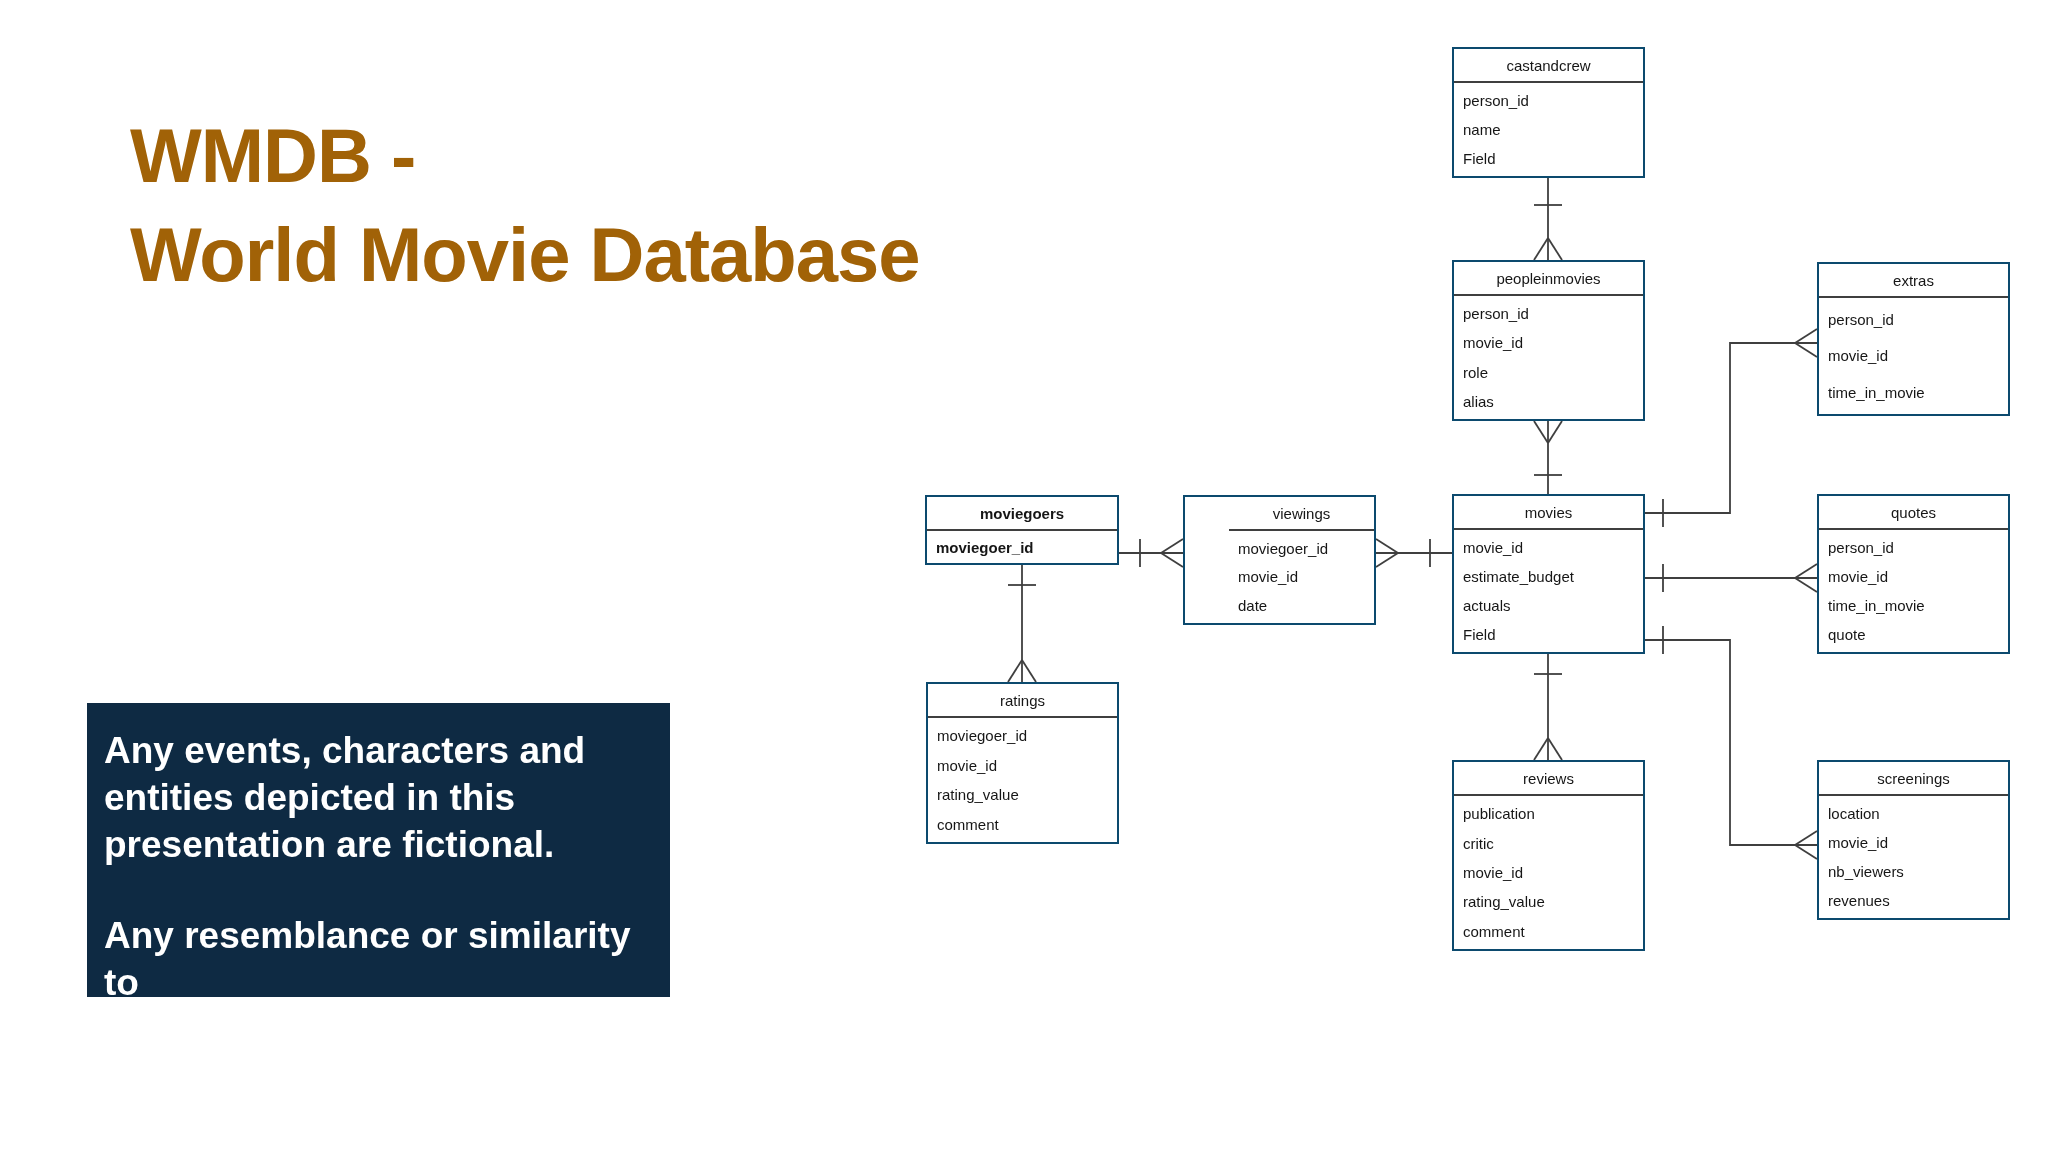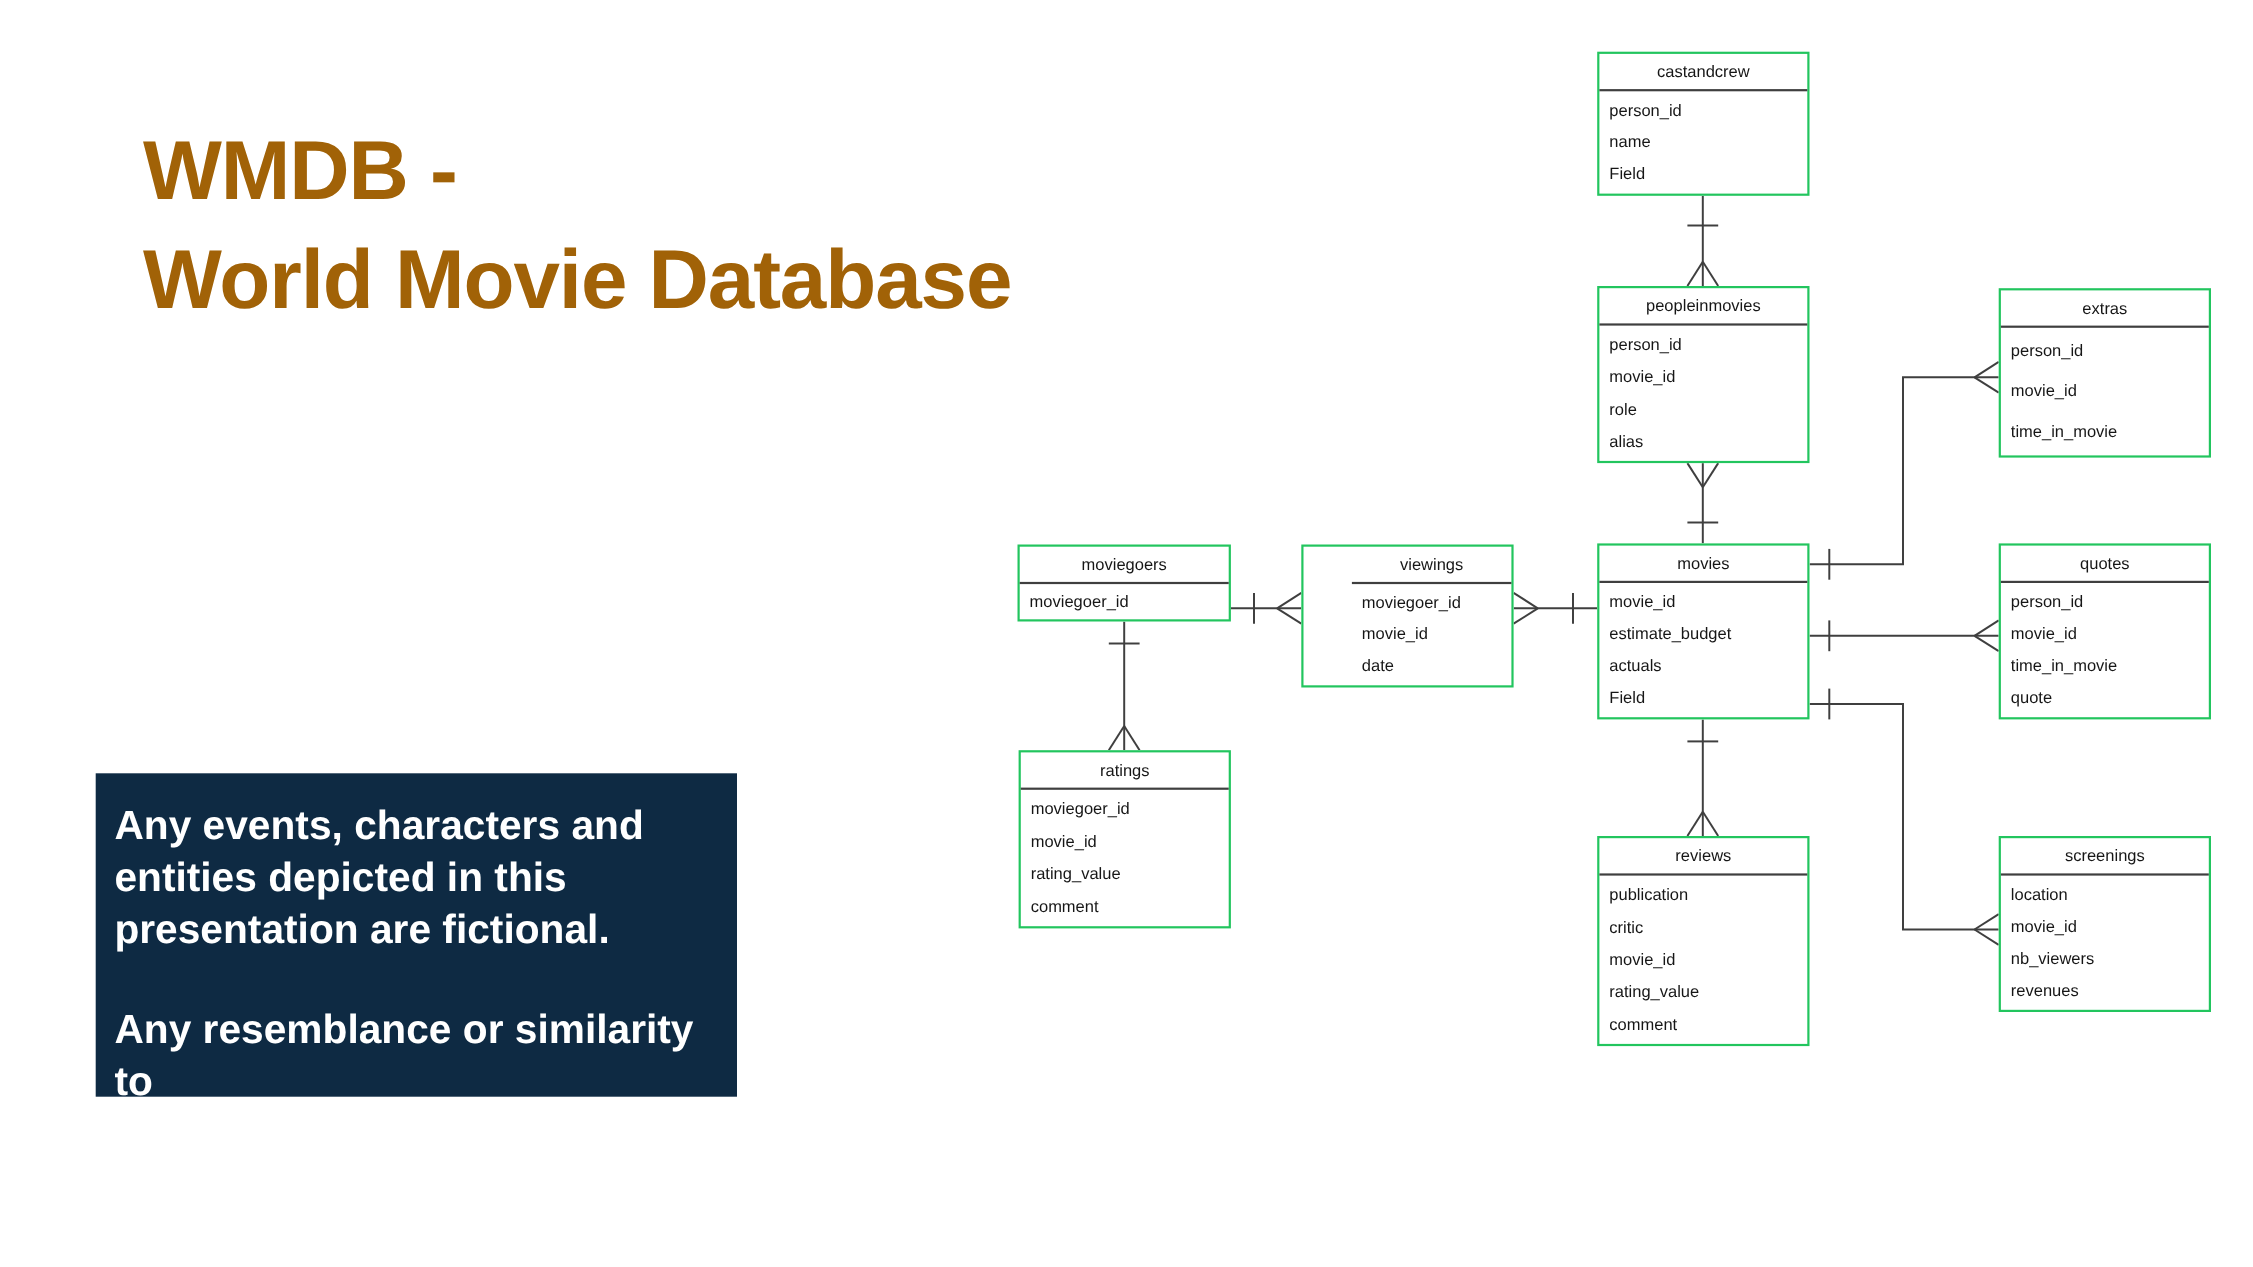--- a/index.html
+++ b/index.html
@@ -10,21 +10,21 @@
 
   
   .disclaimer{position:absolute;left:87px;top:703px;width:583px;height:294px;background:#0e2a43;color:#ffffff;
     font-weight:bold;font-size:37px;line-height:47px;padding:24px 14px 12px 17px;box-sizing:border-box;}
   .disclaimer p{margin:0;white-space:pre-line;}
   .disclaimer p + p{margin-top:44px;}
 
   
   #er-layer{position:absolute;left:0;top:0;width:2048px;height:1152px;}
   #er-svg{position:absolute;left:0;top:0;pointer-events:none;}
-  .entity{position:absolute;background:#ffffff;border:2px solid #22c55e;box-sizing:border-box;display:flex;flex-direction:column;color:#161616;}
+  .entity{position:absolute;background:#ffffff;border:2px solid #0c4a6e;box-sizing:border-box;display:flex;flex-direction:column;color:#161616;}
   .entity-title{flex:0 0 32px;border-bottom:2px solid #3f3f3f;display:flex;align-items:center;justify-content:center;font-size:15px;}
   .entity-fields{flex:1 1 auto;display:flex;flex-direction:column;justify-content:space-around;padding:3px 0;}
   .entity-field{padding-left:9px;font-size:15px;}
 
   
   .footer{position:absolute;left:0;top:1044px;width:2048px;height:108px;background-color:#0c2133;border-top:1px solid #93a0a6;overflow:hidden;box-sizing:border-box;
     background-image:
       radial-gradient(circle 7px at 7px 7px, #16334c 6.5px, rgba(0,0,0,0) 7px),
       radial-gradient(circle 7px at 7px 7px, #142e45 6.5px, rgba(0,0,0,0) 7px);
     background-size:52px 44px, 74px 58px;
@@ -108,21 +108,21 @@
         </div>
       </div>
       <div class="entity" style="left: 1817px; top: 262px; width: 193px; height: 154px;">
         <div class="entity-title">extras</div>
         <div class="entity-fields">
           <div class="entity-field">person_id</div>
           <div class="entity-field">movie_id</div>
           <div class="entity-field">time_in_movie</div>
         </div>
       </div>
-      <div class="entity" style="left: 925px; top: 495px; width: 194px; height: 70px;">
+      <div class="entity" style="left: 925px; top: 495px; width: 194px; height: 70px; font-weight: bold;">
         <div class="entity-title">moviegoers</div>
         <div class="entity-fields">
           <div class="entity-field">moviegoer_id</div>
         </div>
       </div>
       <div class="entity" style="left: 1183px; top: 495px; width: 193px; height: 130px; padding-left: 44px;">
         <div class="entity-title">viewings</div>
         <div class="entity-fields">
           <div class="entity-field">moviegoer_id</div>
           <div class="entity-field">movie_id</div>

